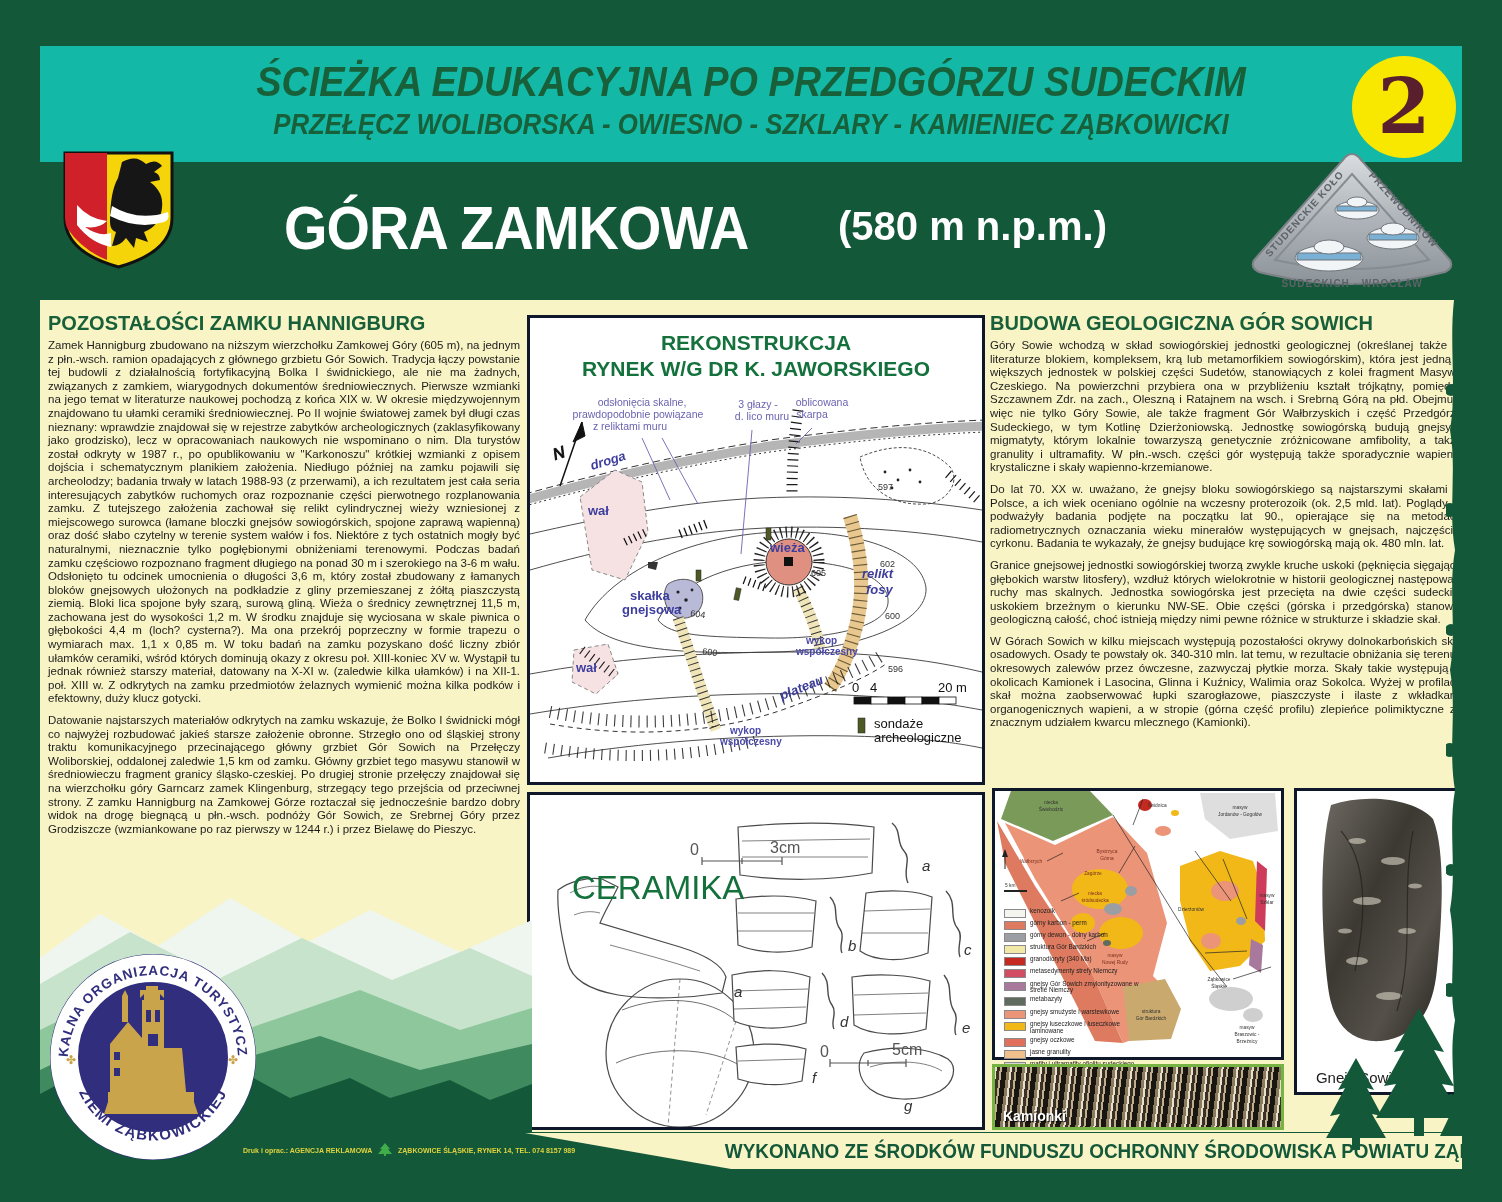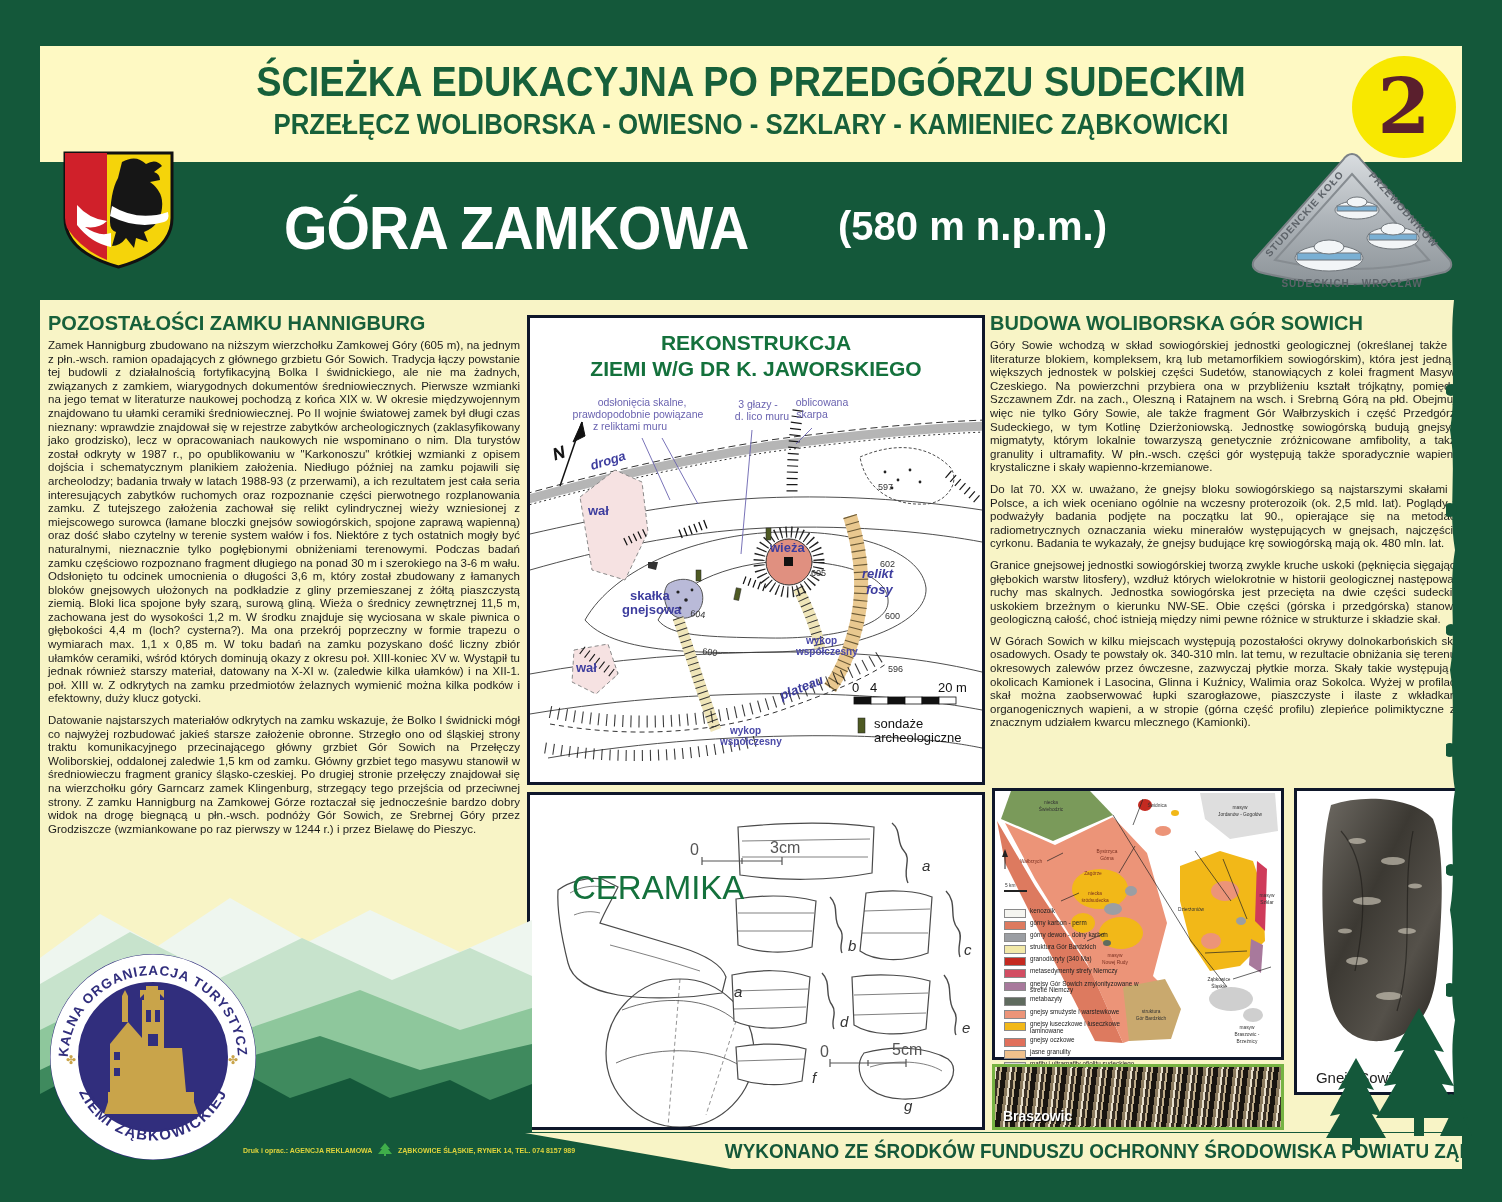--- a/index.html
+++ b/index.html
@@ -1,20 +1,20 @@
 <!DOCTYPE html>
 <html><head>
 <meta charset="utf-8">
 <style>
   html,body{margin:0;padding:0;background:#0c3d27;}
   .board{position:relative;width:1502px;height:1202px;background:#14583a;overflow:hidden;
          font-family:"Liberation Sans",sans-serif;}
   .abs{position:absolute;}
   
-  .header-band{left:40px;top:46px;width:1422px;height:116px;background:#fef9c3;text-align:center;}
+  .header-band{left:40px;top:46px;width:1422px;height:116px;background:#14b8a6;text-align:center;font-style:italic;}
   .ht1{margin-top:10px;font-size:43px;font-weight:bold;color:#17603a;letter-spacing:0px;
        transform:scaleX(.88);transform-origin:center;line-height:50px;}
   .ht2{font-size:30px;font-weight:bold;color:#17603a;transform:scaleX(.86);transform-origin:center;line-height:36px;}
   .stop-badge{left:1352px;top:56px;width:104px;height:102px;border-radius:50%;background:#f8e800;
       display:flex;align-items:center;justify-content:center;}
   .stop-badge span{font-family:"DejaVu Serif",serif;font-weight:bold;font-size:76px;color:#5a1f2d;line-height:1;}
   
   .main-title{left:284px;top:192px;font-size:62px;font-weight:bold;color:#ffffff;letter-spacing:-1px;
       transform:scaleX(.9);transform-origin:left center;white-space:nowrap;}
   .elevation{left:838px;top:204px;font-size:40px;font-weight:bold;color:#ffffff;white-space:nowrap;}
@@ -112,21 +112,21 @@
   <div class="abs content"></div>
 
   <div class="col left-col">
     <h2>POZOSTAŁOŚCI ZAMKU HANNIGBURG</h2>
     <p>Zamek Hannigburg zbudowano na niższym wierzchołku Zamkowej Góry (605 m), na jednym z płn.-wsch. ramion opadających z głównego grzbietu Gór Sowich. Tradycja łączy powstanie tej budowli z działalnością fortyfikacyjną Bolka I świdnickiego, ale nie ma żadnych, związanych z zamkiem, wiarygodnych dokumentów średniowiecznych. Pierwsze wzmianki na jego temat w literaturze naukowej pochodzą z końca XIX w. W okresie międzywojennym znajdowano tu ułamki ceramiki średniowiecznej. Po II wojnie światowej zamek był długi czas nieznany: wprawdzie znajdował się w rejestrze zabytków archeologicznych (zaklasyfikowany jako grodzisko), lecz w opracowaniach naukowych nie wspominano o nim. Dla turystów został odkryty w 1987 r., po opublikowaniu w "Karkonoszu" krótkiej wzmianki z opisem dojścia i schematycznym planikiem założenia. Niedługo później na zamku pojawili się archeolodzy; badania trwały w latach 1988-93 (z przerwami), a ich rezultatem jest cała seria interesujących zabytków ruchomych oraz rozpoznanie części pierwotnego rozplanowania zamku. Z tutejszego założenia zachował się relikt cylindrycznej wieży wzniesionej z miejscowego surowca (łamane bloczki gnejsów sowiogórskich, spojone zaprawą wapienną) oraz dość słabo czytelny w terenie system wałów i fos. Niektóre z tych ostatnich mogły być naturalnymi, nieznacznie tylko pogłębionymi obniżeniami terenowymi. Podczas badań zamku częściowo rozpoznano fragment długiego na ponad 30 m i szerokiego na 3-6 m wału. Odsłonięto tu odcinek umocnienia o długości 3,6 m, który został zbudowany z łamanych bloków gnejsowych ułożonych na podkładzie z gliny przemieszanej z żółtą piaszczystą ziemią. Bloki lica spojone były szarą, surową gliną. Wieża o średnicy zewnętrznej 11,5 m, zachowana jest do wysokości 1,2 m. W środku znajduje się wyciosana w skale piwnica o głębokości 4,4 m (loch? cysterna?). Ma ona przekrój poprzeczny w formie trapezu o wymiarach max. 1,1 x 0,85 m. W toku badań na zamku pozyskano dość liczny zbiór ułamków ceramiki, wśród których dominują okazy z okresu poł. XIII-koniec XV w. Wystąpił tu jednak również starszy materiał, datowany na X-XI w. (zaledwie kilka ułamków) i na XII-1. poł. XIII w. Z odkrytych na zamku przedmiotów żelaznych wymienić można kilka podków i efektowny, duży klucz gotycki.</p>
     <p>Datowanie najstarszych materiałów odkrytych na zamku wskazuje, że Bolko I świdnicki mógł co najwyżej rozbudować jakieś starsze założenie obronne. Strzegło ono od śląskiej strony traktu komunikacyjnego przecinającego główny grzbiet Gór Sowich na Przełęczy Woliborskiej, oddalonej zaledwie 1,5 km od zamku. Główny grzbiet tego masywu stanowił w średniowieczu fragment granicy śląsko-czeskiej. Po drugiej stronie przełęczy znajdował się na wierzchołku góry Garncarz zamek Klingenburg, strzegący tego przejścia od przeciwnej strony. Z zamku Hannigburg na Zamkowej Górze roztaczał się jednocześnie bardzo dobry widok na drogę biegnącą u płn.-wsch. podnóży Gór Sowich, ze Srebrnej Góry przez Grodziszcze (wzmiankowane po raz pierwszy w 1244 r.) i przez Bielawę do Pieszyc.</p>
   </div>
 
   <div class="panel map-panel">
     <div class="map-title">REKONSTRUKCJA</div>
-    <div class="map-title" style="margin-top:0;">ZIEMI W/G DR K. JAWORSKIEGO</div>
+    <div class="map-title" style="margin-top:0;">RYNEK W/G DR K. JAWORSKIEGO</div>
     <svg width="452" height="388" viewBox="0 0 452 388">
 
       <path d="M-5,118 C60,100 150,78 240,64 C330,52 400,46 456,44" stroke="#b5b5b5" stroke-width="9" fill="none"></path>
       <path d="M-5,112 C60,94 150,72 240,58 C330,46 400,40 456,38" stroke="#333" stroke-width="1" fill="none" stroke-dasharray="7 4"></path>
       <path d="M-5,124 C60,106 150,84 240,70 C330,58 400,52 456,50" stroke="#333" stroke-width="1" fill="none" stroke-dasharray="2 3"></path>
 
       <g stroke="#3a3a3a" stroke-width=".9" fill="none">
         <path d="M0,152 C70,136 150,120 230,116 C320,112 400,120 452,128"></path>
         <path d="M0,188 C70,168 150,150 235,146 C330,142 410,152 452,160"></path>
         <path d="M55,238 C85,185 170,152 250,150 C335,148 392,172 396,206 C398,240 330,268 245,270 C160,272 82,270 55,238 Z"></path>
@@ -315,21 +315,21 @@
         <text x="434" y="160">c</text>
         <text x="310" y="232">d</text>
         <text x="432" y="238">e</text>
         <text x="282" y="288">f</text>
         <text x="374" y="316">g</text>
       </g>
     </svg>
   </div>
 
   <div class="col right-col">
-    <h2>BUDOWA WOLIBORSKA GÓR SOWICH</h2>
+    <h2>BUDOWA GEOLOGICZNA GÓR SOWICH</h2>
     <p>Góry Sowie wchodzą w skład sowiogórskiej jednostki geologicznej (określanej także w literaturze blokiem, kompleksem, krą lub metamorfikiem sowiogórskim), która jest jedną z większych jednostek w polskiej części Sudetów, stanowiących z kolei fragment Masywu Czeskiego. Na powierzchni przybiera ona w przybliżeniu kształt trójkątny, pomiędzy Szczawnem Zdr. na zach., Oleszną i Ratajnem na wsch. i Srebrną Górą na płd. Obejmuje więc nie tylko Góry Sowie, ale także fragment Gór Wałbrzyskich i część Przedgórza Sudeckiego, w tym Kotlinę Dzierżoniowską. Jednostkę sowiogórską budują gnejsy i migmatyty, którym lokalnie towarzyszą genetycznie zróżnicowane amfibolity, a także granulity i ultramafity. W płn.-wsch. części gór występują także sporadycznie wapienie krystaliczne i skały wapienno-krzemianowe.</p>
     <p>Do lat 70. XX w. uważano, że gnejsy bloku sowiogórskiego są najstarszymi skałami w Polsce, a ich wiek oceniano ogólnie na wczesny proterozoik (ok. 2,5 mld. lat). Poglądy te podważyły badania podjęte na początku lat 90., opierające się na metodach radiometrycznych oznaczania wieku minerałów występujących w gnejsach, najczęściej cyrkonu. Badania te wykazały, że gnejsy budujące krę sowiogórską mają ok. 480 mln. lat.</p>
     <p>Granice gnejsowej jednostki sowiogórskiej tworzą zwykle kruche uskoki (pęknięcia sięgające głębokich warstw litosfery), wzdłuż których wielokrotnie w historii geologicznej następowały ruchy mas skalnych. Jednostka sowiogórska jest przecięta na dwie części sudeckim uskokiem brzeżnym o kierunku NW-SE. Obie części (górska i przedgórska) stanowią geologiczną całość, choć istnieją między nimi pewne różnice w strukturze i składzie skał.</p>
     <p>W Górach Sowich w kilku miejscach występują pozostałości okrywy dolnokarbońskich skał osadowych. Osady te powstały ok. 340-310 mln. lat temu, w rezultacie obniżania się terenu i okresowych zalewów przez ówczesne, zazwyczaj płytkie morza. Skały takie występują w okolicach Kamionek i Lasocina, Glinna i Kuźnicy, Walimia oraz Sokolca. Wyżej w profilach skał można zaobserwować łupki szarogłazowe, piaszczyste i ilaste z wkładkami organogenicznych wapieni, a w stropie (górna część profilu) zlepieńce polimiktyczne ze znacznym udziałem kwarcu mlecznego (Kamionki).</p>
   </div>
 
   <div class="panel geo-panel">
     <svg width="286" height="266" viewBox="0 0 286 266">
       <rect width="286" height="266" fill="#ffffff"></rect>
 
@@ -486,21 +486,21 @@
           <ellipse cx="92" cy="205" rx="13" ry="4"></ellipse>
         <ellipse cx="118" cy="95" rx="7" ry="2.5"></ellipse>
           <ellipse cx="48" cy="140" rx="7" ry="2.5"></ellipse>
       </g>
       <path d="M44,40 C70,70 70,120 58,180 M116,40 C104,100 118,160 100,220" stroke="#1b1916" stroke-width="1.2" fill="none" opacity=".6"></path>
     </svg>
     <div class="rock-label">Gnejs Sowiogórski</div>
   </div>
 
   <div class="abs mig-panel">
-    <div class="mig-label">Braszowic</div>
+    <div class="mig-label">Kamionki</div>
   </div>
 
   <svg class="abs" style="left:1446px;top:300px;" width="16" height="832" viewBox="0 0 16 832">
     <path d="M16,0 L16,832 L6,832 C12,790 2,760 9,720 C2,690 11,650 4,610 C11,570 2,530 9,490 C2,450 11,410 4,370 C11,330 2,290 9,250 C2,210 11,170 4,130 C11,90 3,45 8,0 Z" fill="#14583a"></path>
     <g fill="#14583a">
       <circle cx="5" cy="90" r="6"></circle>
         <circle cx="4" cy="210" r="7"></circle>
         <circle cx="5" cy="330" r="6"></circle>
       <circle cx="4" cy="450" r="7"></circle>
         <circle cx="5" cy="570" r="6"></circle>

